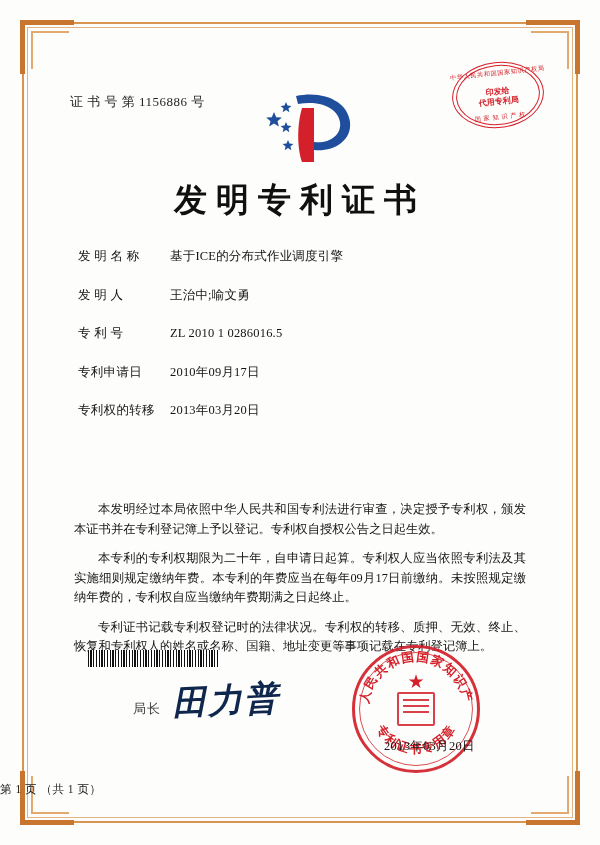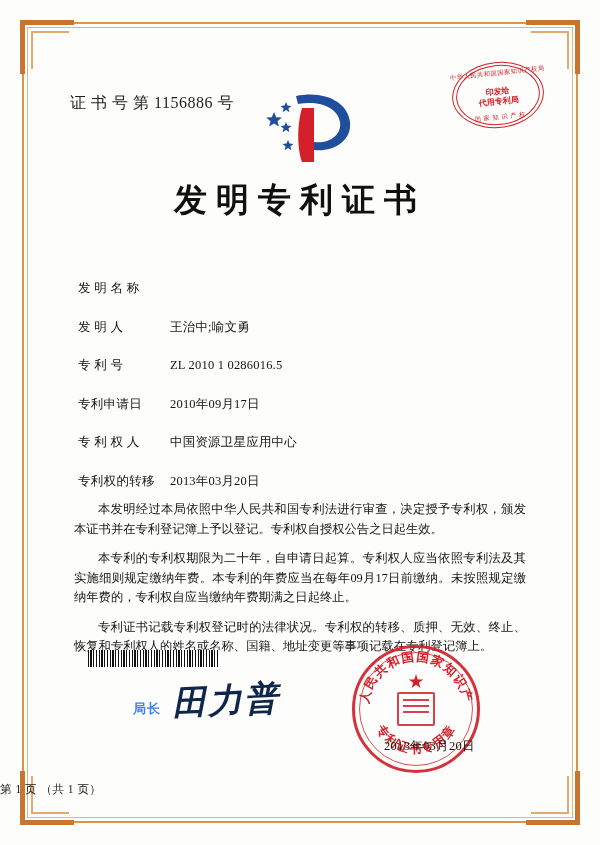--- a/index.html
+++ b/index.html
@@ -61,21 +61,21 @@
   .corner.tl::after { left: 6px;  top: 6px;    border-left: 2px solid #e3a96f; border-top: 2px solid #e3a96f; }
   .corner.tr::after { right: 6px; top: 6px;    border-right: 2px solid #e3a96f; border-top: 2px solid #e3a96f; }
   .corner.bl::after { left: 6px;  bottom: 6px; border-left: 2px solid #e3a96f; border-bottom: 2px solid #e3a96f; }
   .corner.br::after { right: 6px; bottom: 6px; border-right: 2px solid #e3a96f; border-bottom: 2px solid #e3a96f; }
 
   
   .cert-no {
     position: absolute;
     left: 70px;
     top: 93px;
-    font-size: 16px;
+    font-size: 13px;
     letter-spacing: 0.5px;
     color: #1f1f1f;
   }
 
   
   .top-seal {
     position: absolute;
     right: 56px;
     top: 62px;
     width: 92px;
@@ -146,21 +146,20 @@
     color: #101010;
     font-family: "DejaVu Serif", serif;
   }
 
   
   .fields {
     position: absolute;
     left: 78px;
     top: 248px;
     width: 444px;
-    margin-top: 32px;
   }
   .field-row {
     display: flex;
     align-items: baseline;
     margin-bottom: 21.5px;
     font-size: 12.5px;
     color: #141414;
   }
   .field-label {
     width: 92px;
@@ -204,22 +203,21 @@
         #111 8px, #111 9px, #fff 9px, #fff 11px);
   }
 
   
   .sig-label {
     position: absolute;
     left: 133px;
     top: 700px;
     font-size: 13px;
     letter-spacing: 1px;
-    color: #3b82f6;
-    font-weight: bold;
+    color: #404040;
   }
   .signature {
     position: absolute;
     left: 172px;
     top: 678px;
     font-size: 34px;
     color: #10274d;
     font-family: "DejaVu Serif", serif;
     font-style: italic;
     font-weight: bold;
@@ -350,36 +348,33 @@
         <polygon points="26,52 27.5,55.6 31.4,55.9 28.4,58.4 29.4,62.2 26,60.1 22.6,62.2 23.6,58.4 20.6,55.9 24.5,55.6"></polygon>
       </g>
     </svg>
   </div>
 
   <div class="doc-title">发明专利证书</div>
 
   <div class="fields">
     <div class="field-row">
       <div class="field-label">发 明 名 称</div>
+      <div class="field-value">基于ICE的分布式作业调度引擎</div>
     </div>
     <div class="field-row">
       <div class="field-label">发  明  人</div>
       <div class="field-value">王治中;喻文勇</div>
     </div>
     <div class="field-row">
       <div class="field-label">专  利  号</div>
       <div class="field-value">ZL 2010 1 0286016.5</div>
     </div>
     <div class="field-row">
       <div class="field-label">专利申请日</div>
       <div class="field-value">2010年09月17日</div>
-    </div>
-    <div class="field-row">
-      <div class="field-label">专 利 权 人</div>
-      <div class="field-value">中国资源卫星应用中心</div>
     </div>
     <div class="field-row">
       <div class="field-label">专利权的转移</div>
       <div class="field-value">2013年03月20日</div>
     </div>
   </div>
 
   <div class="body-text">
     <p>本发明经过本局依照中华人民共和国专利法进行审查，决定授予专利权，颁发本证书并在专利登记簿上予以登记。专利权自授权公告之日起生效。</p>
     <p>本专利的专利权期限为二十年，自申请日起算。专利权人应当依照专利法及其实施细则规定缴纳年费。本专利的年费应当在每年09月17日前缴纳。未按照规定缴纳年费的，专利权自应当缴纳年费期满之日起终止。</p>

